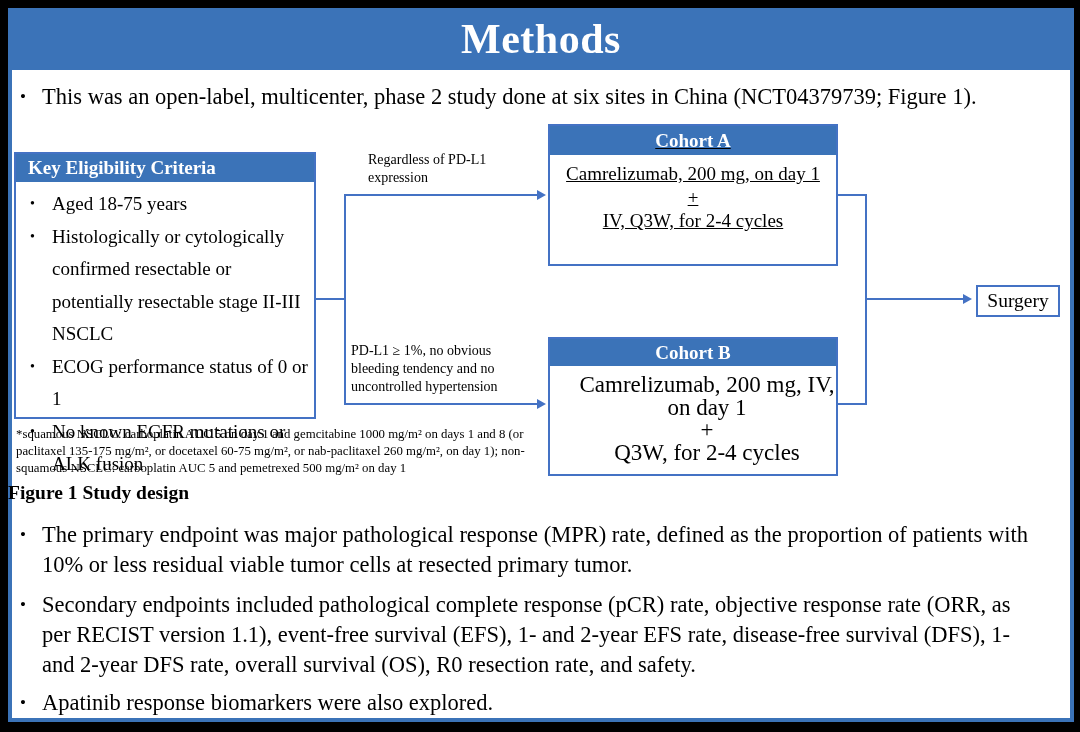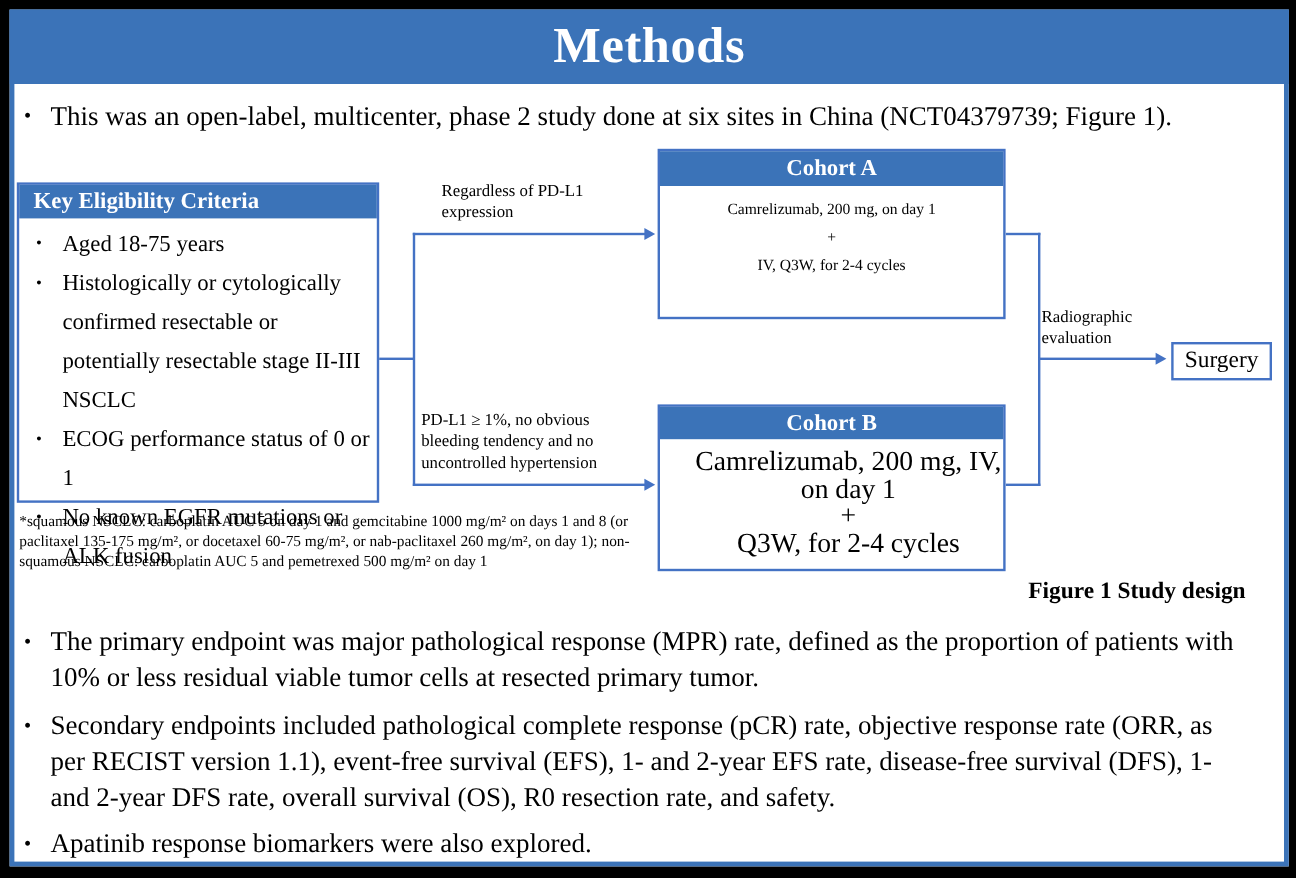--- a/index.html
+++ b/index.html
@@ -21,24 +21,24 @@
   #intro{left:20px;top:83px;width:1030px;line-height:28px;}
   
   .box{position:absolute;border:2px solid var(--line-blue);background:var(--background);}
   .boxhead{background:var(--blue);color:#fff;font-weight:bold;font-size:19px;}
   #elig{left:14px;top:152px;width:302px;height:267px;}
   #elig .boxhead{height:28px;line-height:28px;padding-left:12px;}
   .eligbody{padding-top:6px;padding-right:2px;}
   .eitem{position:relative;padding-left:36px;font-size:19px;line-height:32.5px;}
   .eitem .bdot2{position:absolute;left:14px;top:0;font-size:14px;}
   .cohort{left:548px;width:290px;text-align:center;}
-  #cohortA{top:124px;height:142px;}
+  #cohortA{top:124px;height:142px;text-decoration:underline;}
   #cohortA .boxhead{height:29px;line-height:29px;}
   #cohortA .cbody{padding-top:7px;}
-  #cohortA .cbody div{line-height:23.5px;font-size:13px;}
+  #cohortA .cbody div{line-height:23.5px;font-size:19px;}
   #cohortB{top:337px;height:139px;}
   #cohortB .boxhead{height:27px;line-height:27px;}
   #cohortB .cbody{padding-top:8px;}
   #cohortB .cbody div{line-height:22.5px;font-size:23px;padding-left:28px;}
   #surgery{left:976px;top:285px;width:84px;height:32px;display:flex;align-items:center;justify-content:center;font-size:19.5px;}
   
   .hline,.vline{position:absolute;background:var(--line-blue);}
   .hline{height:2px;}
   .vline{width:2px;}
   .arr{position:absolute;width:0;height:0;border-top:5px solid transparent;border-bottom:5px solid transparent;border-left:9px solid var(--line-blue);}
@@ -52,21 +52,21 @@
   #ln-right-v{left:865px;top:194px;height:211px;}
   #ln-b-out{left:838px;top:403px;width:29px;}
   #ln-arrow-s{left:865px;top:298px;width:100px;}
   #ah-s{left:963px;top:294px;}
   
   .flabel{position:absolute;text-align:left;font-size:14px;line-height:17.5px;}
   #label-a{left:368px;top:151px;width:162px;}
   #label-b{left:351px;top:342px;width:190px;line-height:18px;}
   #label-r{left:868px;top:256px;width:100px;}
   #footnote{position:absolute;left:16px;top:426px;width:528px;font-size:12.8px;line-height:16.8px;}
-  #caption{position:absolute;left:8px;top:482px;width:1030px;text-align:right;font-weight:bold;font-size:19.5px;}
+  #caption{position:absolute;left:8px;top:482px;width:1030px;text-align:left;font-weight:bold;font-size:19.5px;}
   #b2{left:20px;top:520px;width:1016px;}
   #b3{left:20px;top:590px;width:1016px;}
   #b4{left:20px;top:688px;width:1016px;}
 </style>
 </head>
 <body>
 
 <div id="frame">
   <div id="slide"></div>
 
@@ -108,21 +108,20 @@
   <div id="ln-arrow-b" class="hline"></div>
   <div id="ah-b" class="arr"></div>
   <div id="ln-a-out" class="hline"></div>
   <div id="ln-right-v" class="vline"></div>
   <div id="ln-b-out" class="hline"></div>
   <div id="ln-arrow-s" class="hline"></div>
   <div id="ah-s" class="arr"></div>
 
   <div id="label-a" class="flabel">Regardless of PD-L1 expression</div>
   <div id="label-b" class="flabel">PD-L1 ≥ 1%, no obvious bleeding tendency and no uncontrolled hypertension</div>
-  <div id="label-r" class="flabel">Radiographic evaluation</div>
 
   <div id="cohortA" class="box cohort">
     <div class="boxhead">Cohort A</div>
     <div class="cbody">
       <div>Camrelizumab, 200 mg, on day 1</div>
       <div>+</div>
       <div>IV, Q3W, for 2-4 cycles</div>
     </div>
   </div>
 

